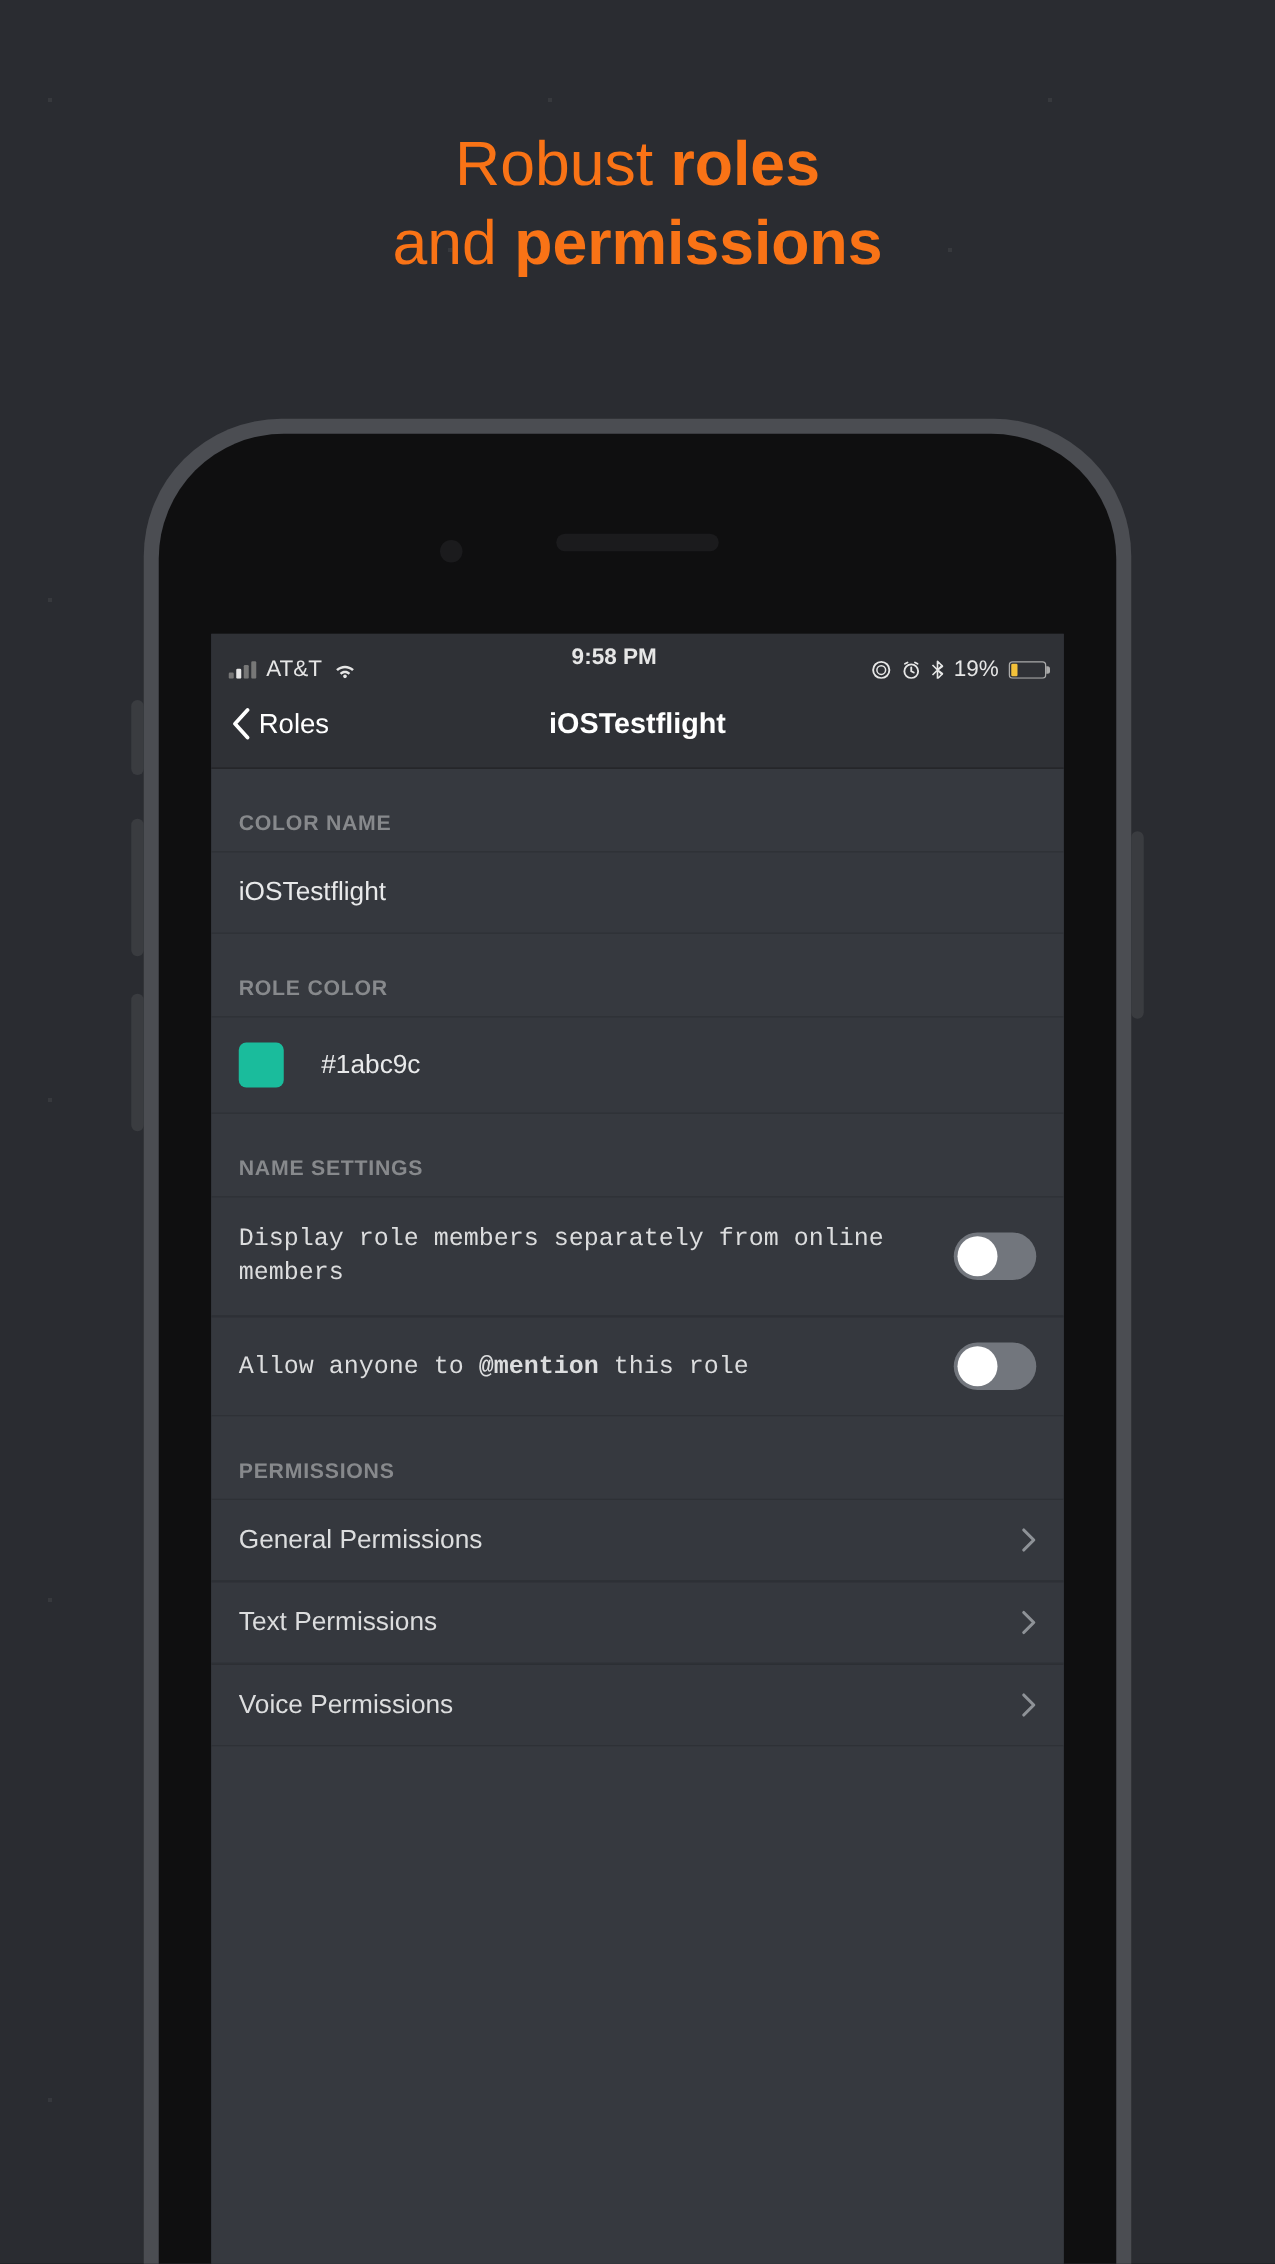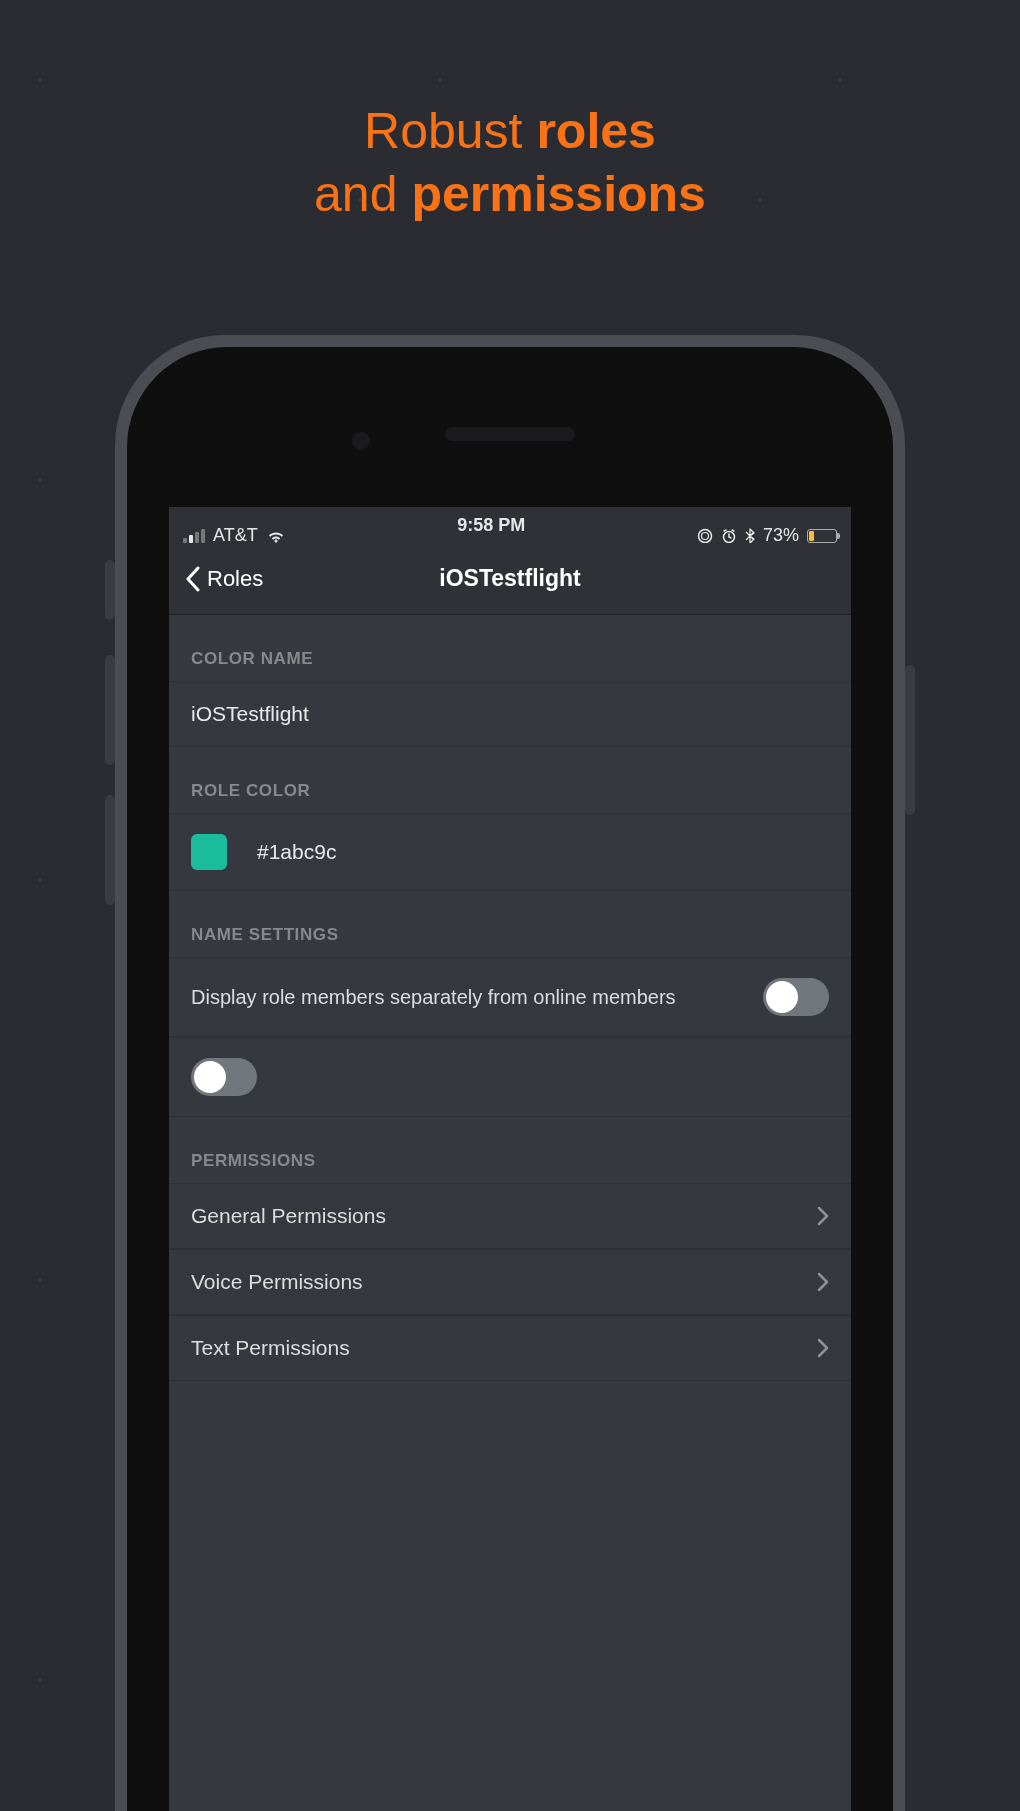--- a/index.html
+++ b/index.html
@@ -183,20 +183,21 @@
 
   .color-swatch {
     width: 36px; height: 36px;
     border-radius: 6px;
     margin-right: 30px;
   }
 
   .toggle-row {
     justify-content: space-between;
     gap: 20px;
+    font-family: Liberation Mono, monospace;
   }
   .toggle-label {
     flex: 1;
     font-size: 20px;
     color: #dcddde;
     line-height: 1.35;
   }
   .toggle-label .bold { font-weight: 700; }
   .switch {
     width: 66px; height: 38px;
@@ -275,21 +276,21 @@
             <svg width="16" height="16" viewBox="0 0 16 16">
                 <circle cx="8" cy="9" r="5.5" fill="none" stroke="#e6e6e6" stroke-width="1.5"></circle>
                 <path d="M8 6v3l2 1M3 3l2-1M13 3l-2-1" stroke="#e6e6e6" stroke-width="1.5" fill="none" stroke-linecap="round"></path>
               </svg>
           </span>
           <span class="bt-icon">
             <svg width="10" height="16" viewBox="0 0 10 16">
                 <path d="M5 1v14l4-4-4-3 4-3-4-4zM1 4l8 8M1 12l8-8" stroke="#e6e6e6" stroke-width="1.3" fill="none" stroke-linejoin="round"></path>
               </svg>
           </span>
-          <span>73%</span>
+          <span>19%</span>
           <span class="battery">
               <span class="battery-fill"></span>
             </span>
         </div>
       </div>
 
       <div class="nav-bar">
         <div class="back-btn">
           <svg width="16" height="26" viewBox="0 0 16 26">
               <path d="M13 2 3 13l10 11" stroke="#fff" stroke-width="3" fill="none" stroke-linecap="round" stroke-linejoin="round"></path>
@@ -314,50 +315,53 @@
 
         <div class="section-header">NAME SETTINGS</div>
         <div class="group">
           <div class="row toggle-row">
             <div class="toggle-label">Display role members separately from online members</div>
             <div class="switch switch-off">
                 <div class="switch-knob"></div>
               </div>
           </div>
           <div class="row toggle-row">
+            <div class="toggle-label">
+              <span>Allow anyone to </span><span class="bold">@mention</span><span> this role</span>
+            </div>
             <div class="switch switch-off">
                 <div class="switch-knob"></div>
               </div>
           </div>
         </div>
 
         <div class="section-header">PERMISSIONS</div>
         <div class="group">
           <div class="row nav-row">
             <span class="chev-label">General Permissions</span>
             <span class="chevron">
               <svg width="12" height="20" viewBox="0 0 12 20">
                   <path d="M2 2l8 8-8 8" stroke="#8e9297" stroke-width="2.5" fill="none" stroke-linecap="round" stroke-linejoin="round"></path>
                 </svg>
             </span>
           </div>
           <div class="row nav-row">
+            <span class="chev-label">Text Permissions</span>
+            <span class="chevron">
+              <svg width="12" height="20" viewBox="0 0 12 20">
+                  <path d="M2 2l8 8-8 8" stroke="#8e9297" stroke-width="2.5" fill="none" stroke-linecap="round" stroke-linejoin="round"></path>
+                </svg>
+            </span>
+          </div>
+          <div class="row nav-row">
             <span class="chev-label">Voice Permissions</span>
             <span class="chevron">
               <svg width="12" height="20" viewBox="0 0 12 20">
                   <path d="M2 2l8 8-8 8" stroke="#8e9297" stroke-width="2.5" fill="none" stroke-linecap="round" stroke-linejoin="round"></path>
                 </svg>
             </span>
           </div>
-          <div class="row nav-row">
-            <span class="chev-label">Text Permissions</span>
-            <span class="chevron">
-              <svg width="12" height="20" viewBox="0 0 12 20">
-                  <path d="M2 2l8 8-8 8" stroke="#8e9297" stroke-width="2.5" fill="none" stroke-linecap="round" stroke-linejoin="round"></path>
-                </svg>
-            </span>
-          </div>
         </div>
 
       </div>
     </div>
   </div>
 </div>
 
 </body></html>

